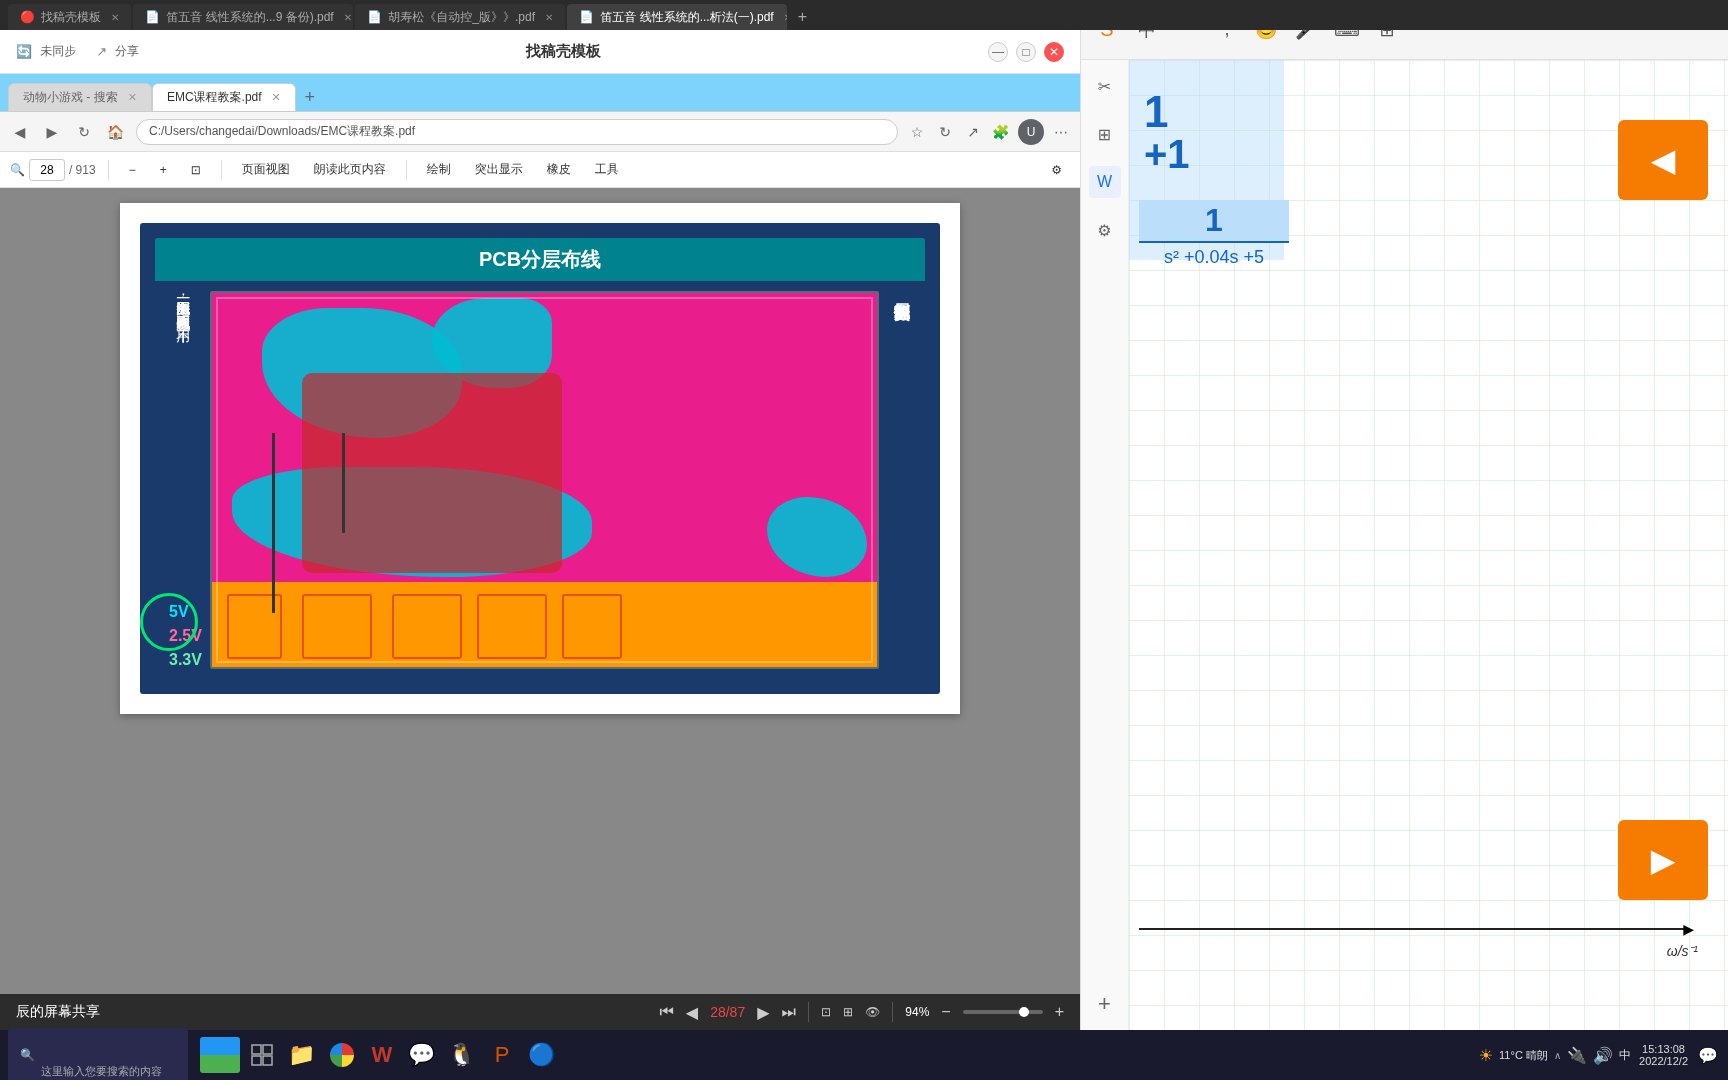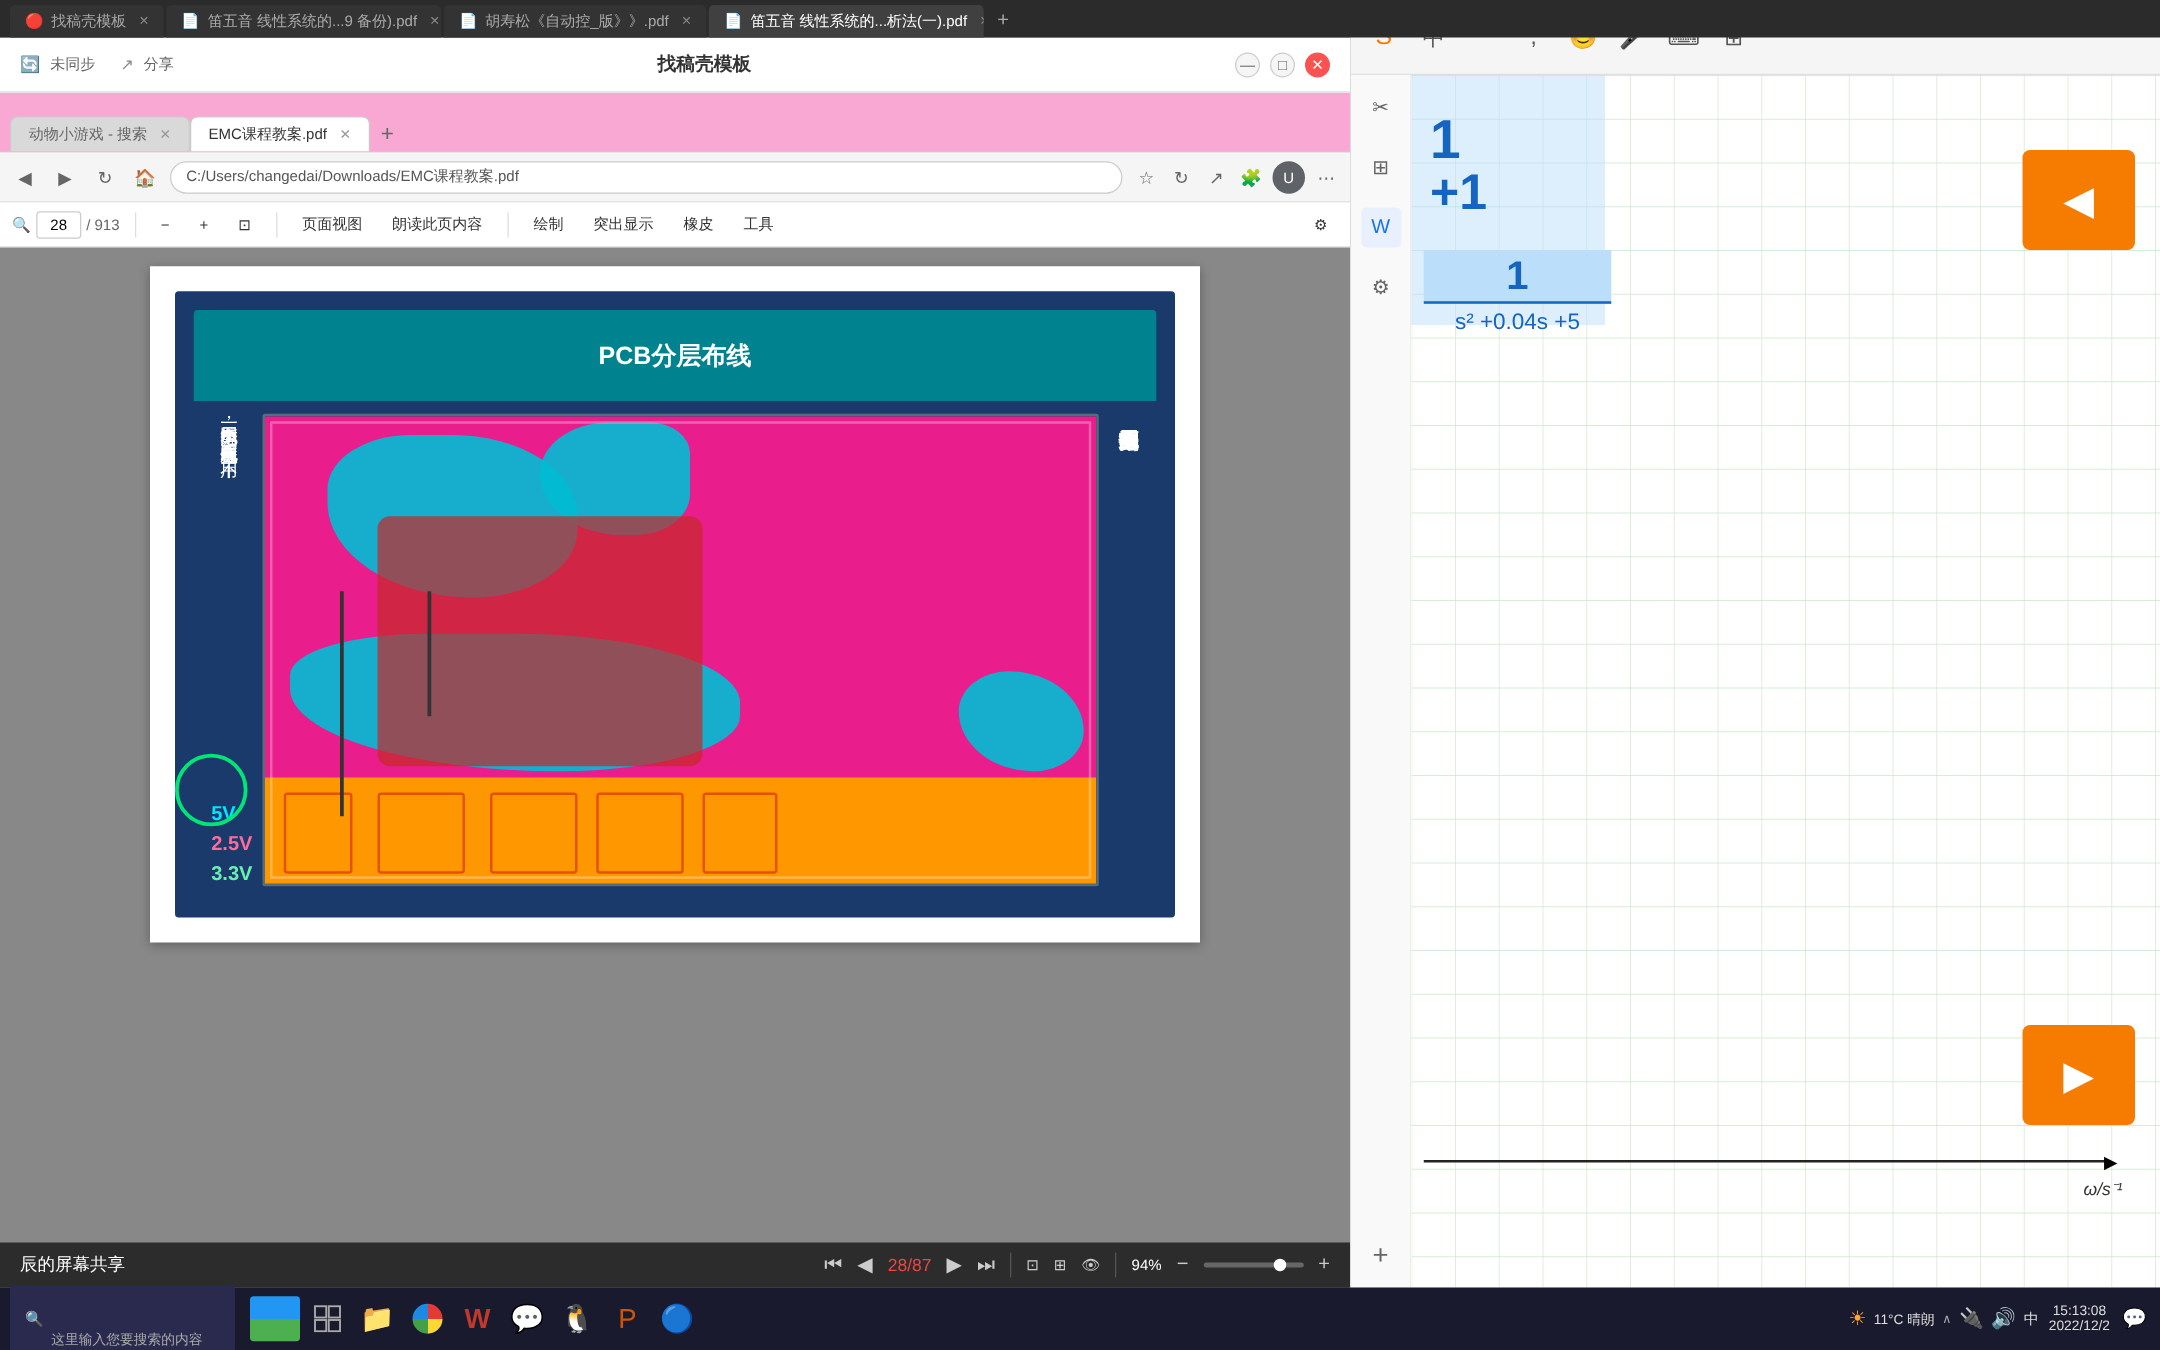--- a/index.html
+++ b/index.html
@@ -2,21 +2,21 @@
 <html><head>
   <meta charset="utf-8">
   <style>
     * { margin: 0; padding: 0; box-sizing: border-box; }
     body { width: 1728px; height: 1080px; overflow: hidden; background: #1e1e1e; font-family: 'Microsoft YaHei', Arial, sans-serif; position: relative; }
 
     
     .browser-wrapper { position: absolute; top: 0; left: 0; width: 1080px; height: 1080px; background: #f0f0f0; display: flex; flex-direction: column; }
 
     
-    .browser-tabs { height: 48px; background: #f9a8d4; display: flex; align-items: flex-end; padding: 0 8px; border-bottom: 1px solid #ccc; }
+    .browser-tabs { height: 38px; background: #7dd3fc; display: flex; align-items: flex-end; padding: 0 8px; border-bottom: 1px solid #ccc; }
     .browser-tab { height: 28px; padding: 0 14px; background: #fff; border: 1px solid #ccc; border-bottom: none; border-radius: 6px 6px 0 0; display: flex; align-items: center; font-size: 12px; color: #333; gap: 6px; cursor: pointer; white-space: nowrap; max-width: 220px; overflow: hidden; }
     .browser-tab.inactive { background: #d9d9d9; color: #666; }
     .browser-tab .tab-close { font-size: 11px; color: #999; cursor: pointer; margin-left: 4px; }
     .tab-add { width: 28px; height: 28px; display: flex; align-items: center; justify-content: center; font-size: 18px; color: #666; cursor: pointer; background: transparent; border: none; }
 
     
     .browser-addressbar { height: 40px; background: #f5f5f5; border-bottom: 1px solid #ddd; display: flex; align-items: center; padding: 0 8px; gap: 8px; }
     .nav-btn { width: 24px; height: 24px; display: flex; align-items: center; justify-content: center; color: #666; cursor: pointer; font-size: 14px; }
     .address-input { flex: 1; height: 26px; background: #fff; border: 1px solid #ccc; border-radius: 13px; padding: 0 12px; font-size: 12px; color: #333; display: flex; align-items: center; }
     .toolbar-icons { display: flex; align-items: center; gap: 6px; }
@@ -173,21 +173,21 @@
     <button class="pdf-tool-btn">工具</button>
     <div style="flex:1;"></div>
     <button class="pdf-tool-btn">⚙</button>
   </div>
 
   <div class="pdf-main">
     <div class="pdf-page" style="width:840px; margin:15px auto; padding:20px;">
 
       <div style="background:#1a3a6b; padding:15px; border-radius:3px;">
 
-        <div style="background:#00838f;padding:23px 16px;border-radius:3px 3px 0 0;text-align:center;">
+        <div style="background:#00838f;padding:8px 16px;border-radius:3px 3px 0 0;text-align:center;">
           <span style="color:#fff;font-size:20px;font-weight:bold;">PCB分层布线</span>
         </div>
 
 
         <div style="display:flex; align-items:stretch; gap:0; background:#1a3a6b; padding:10px;">
 
           <div style="display:flex; flex-direction:column; align-items:center; gap:8px; padding-right:8px;">
             <div style="color:#fff; font-size:14px; writing-mode:vertical-lr; text-orientation:mixed; line-height:1.6; height:280px;">图示为一个电源层，同颜色代表不同电压，用不</div>
             <div style="display:flex;flex-direction:column;gap:6px;margin-left:4px;">
               <div style="color:#00e5ff;font-size:16px;font-weight:bold;margin-top:24px;">5V</div>

